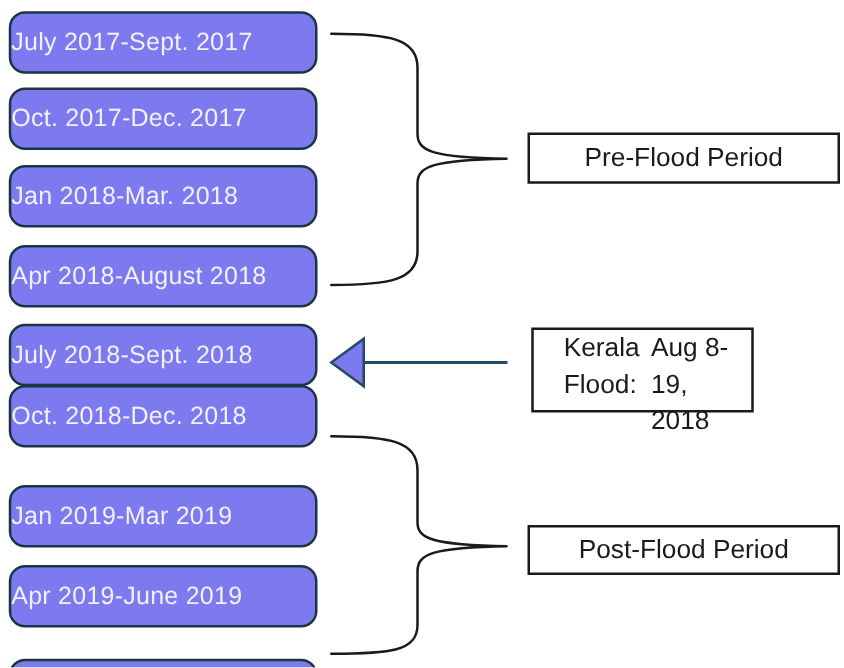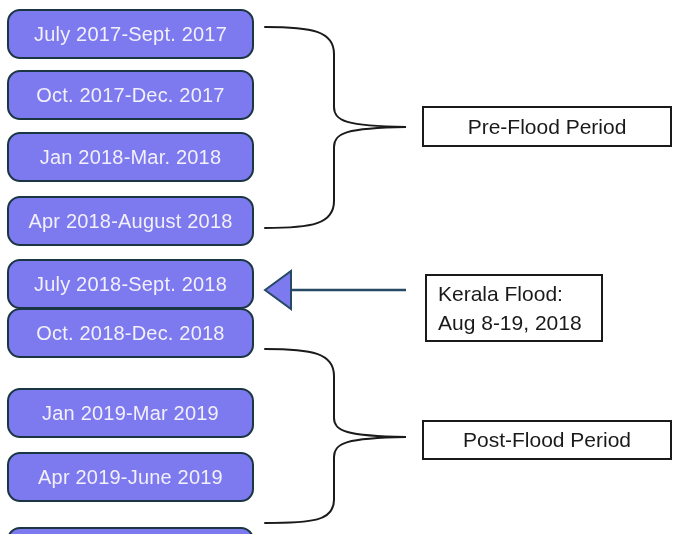--- a/index.html
+++ b/index.html
@@ -41,21 +41,20 @@
     position: absolute;
     left: 7px;
     width: 247px;
     height: 50px;
     box-sizing: border-box;
     background: var(--box-fill, #7d79ee);
     border: 2.5px solid var(--box-border, #1b3643);
     border-radius: 13px;
     display: flex;
     align-items: center;
-    justify-content: center;
     color: var(--box-text, #f2f0fb);
     font-size: 20px;
     letter-spacing: 0.2px;
   }
   .qbox.partial {
     top: 527px;
     height: 20px;
     border-radius: 13px 13px 0 0;
   }
   .label-box {
@@ -65,25 +64,24 @@
     border: 2.5px solid var(--label-border, #1a1a1a);
     color: var(--label-text, #1a1a1a);
     font-size: 21px;
     display: flex;
     align-items: center;
     justify-content: center;
   }
   .label-box.pre   { left: 422px; top: 106px; width: 250px; height: 41px; }
   .label-box.post  { left: 422px; top: 420px; width: 250px; height: 40px; }
   .label-box.kerala {
-    left: 425px; top: 274px; width: 178px; height: 68px;
-    flex-direction: column;
+    left: 425px; top: 262px; width: 178px; height: 68px;
     align-items: flex-start;
     justify-content: center;
-    padding-left: 11px;
+    padding-left: 24px;
     line-height: 29px;
   }
 </style>
 </head>
 <body>
 
 <div class="canvas">
 
   <svg class="connectors" viewBox="0 0 675 534" xmlns="http://www.w3.org/2000/svg">
     <path class="brace" d="M 265 27 C 312 27 334 31 334 54 L 334 107 C 334 121 346 126 406 127 C 346 128 334 133 334 147 L 334 201 C 334 224 312 228 265 228"></path>

